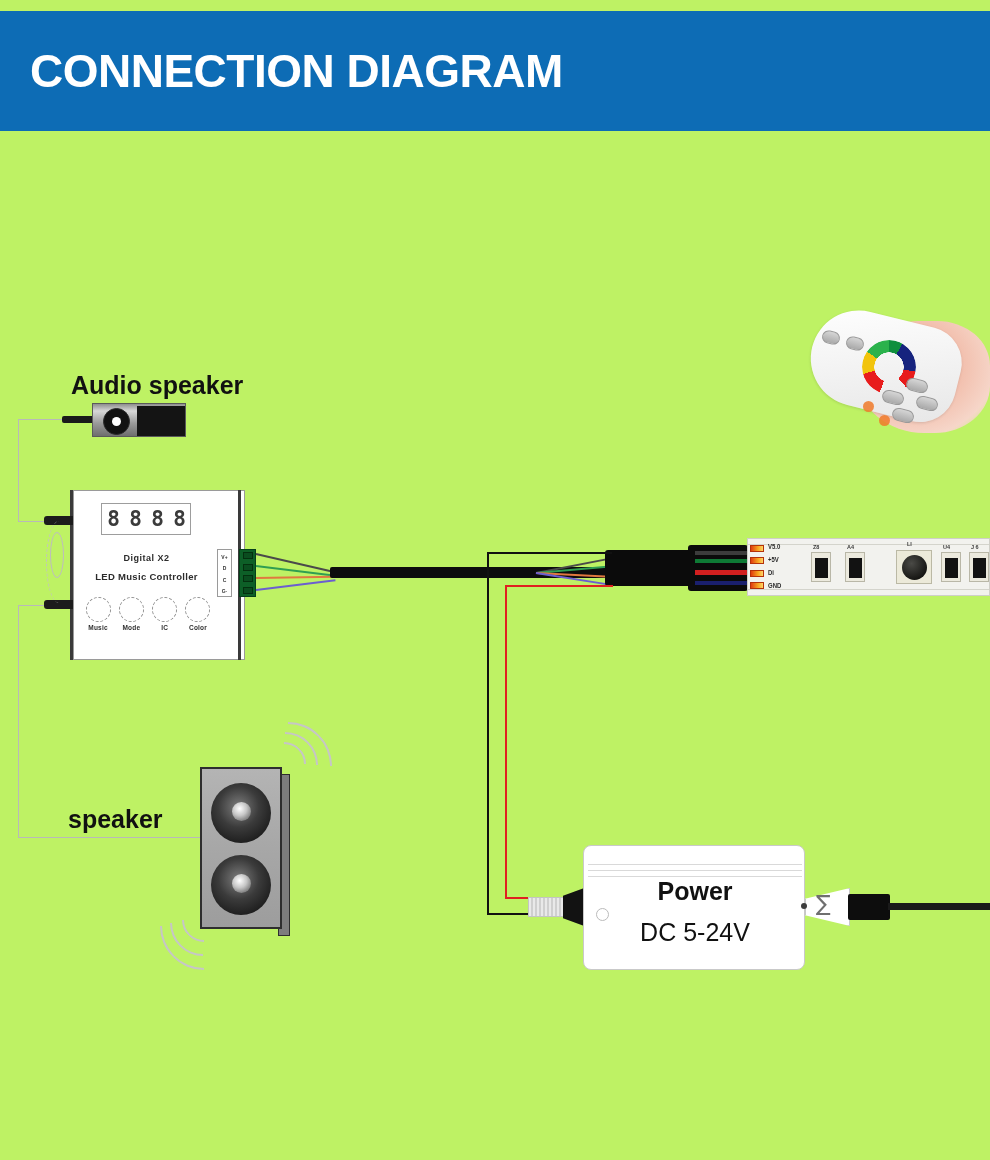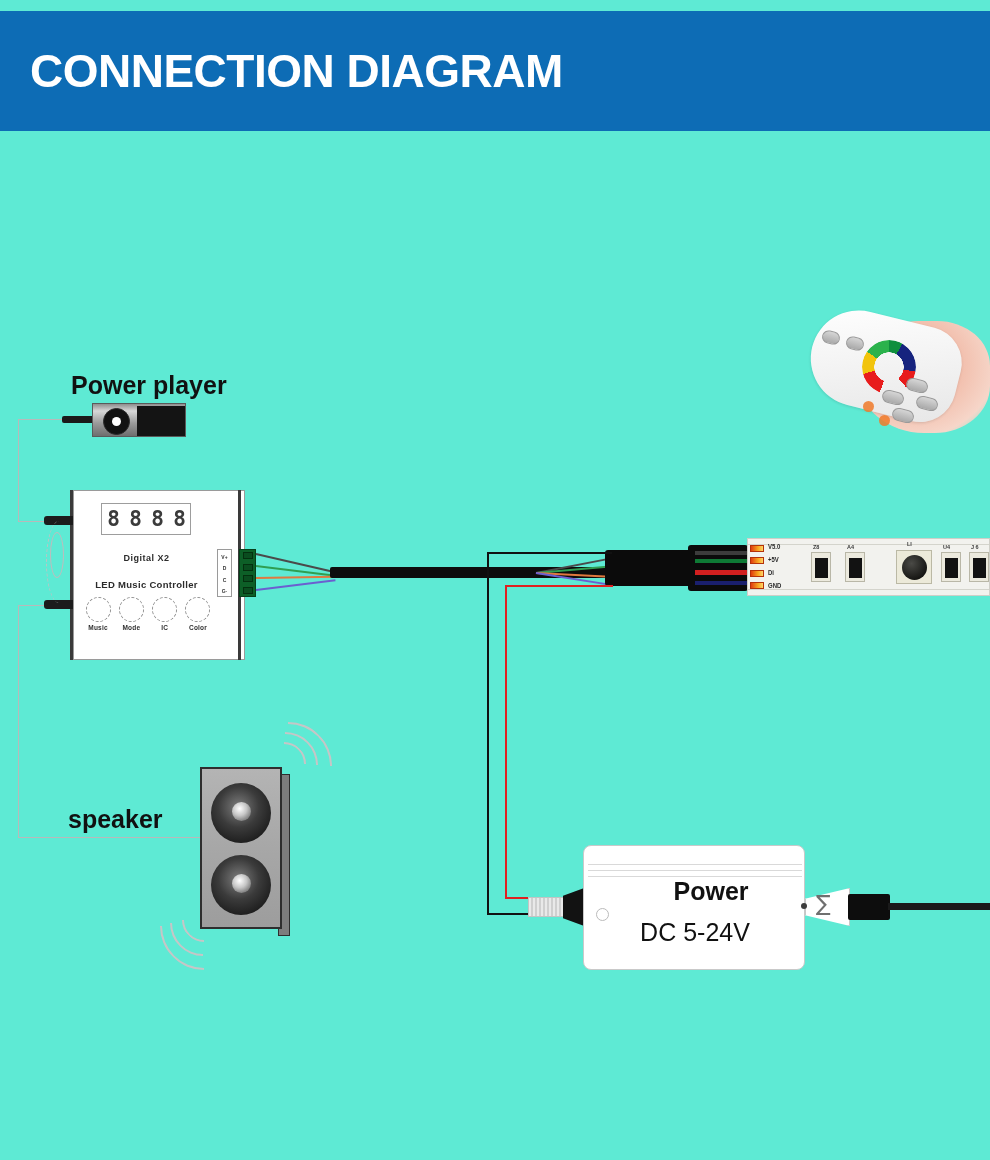--- a/index.html
+++ b/index.html
@@ -7,21 +7,21 @@
     padding: 0;
     background: #ffffff;
   }
   body {
     font-family: "Liberation Sans", sans-serif;
   }
   #page {
     position: relative;
     width: 990px;
     height: 1160px;
-    background: #5eead4;
+    background: #bef264;
     overflow: hidden;
   }
 
   
   .banner {
     position: absolute;
     left: 0;
     top: 11px;
     width: 990px;
     height: 120px;
@@ -148,21 +148,20 @@
   }
   .ctrl-model {
     position: absolute;
     left: 0; top: 80px;
     width: 145px;
     text-align: center;
     font-size: 9.5px;
     font-weight: bold;
     color: #2c2c2c;
     letter-spacing: 0.3px;
-    margin-top: 8px;
   }
   .btn-row {
     position: absolute;
     left: 10px; top: 106px;
     width: 128px;
     display: flex;
     justify-content: space-between;
   }
   .ctrl-btn-wrap { width: 28px; text-align: center; }
   .ctrl-btn {
@@ -363,21 +362,21 @@
   }
   .psu-ridge {
     position: absolute;
     left: 4px;
     width: 214px;
     height: 1px;
     background: #d9d9d9;
   }
   .psu-title {
     position: absolute;
-    left: 16px; top: 31px;
+    left: 0; top: 31px;
     width: 222px;
     text-align: center;
     font-size: 25px;
     font-weight: bold;
     color: #111111;
   }
   .psu-sub {
     position: absolute;
     left: 0; top: 72px;
     width: 222px;
@@ -560,21 +559,21 @@
   </div>
 
   <div class="thinwire" style="left:18px; top:419px; width:46px; height:1px; background:#b9b9b9;"></div>
   <div class="thinwire" style="left:18px; top:419px; width:1px; height:103px; background:#b9b9b9;"></div>
   <div class="thinwire" style="left:18px; top:521px; width:30px; height:1px; background:#b9b9b9;"></div>
 
   <div class="thinwire" style="left:18px; top:605px; width:32px; height:1px; background:#b9b9b9;"></div>
   <div class="thinwire" style="left:18px; top:605px; width:1px; height:233px; background:#b9b9b9;"></div>
   <div class="thinwire" style="left:18px; top:837px; width:190px; height:1px; background:#b9b9b9;"></div>
 
-  <div class="lbl lbl-audio">Power player</div>
+  <div class="lbl lbl-audio">Audio speaker</div>
   <div class="audio-plug"></div>
   <div class="audio-player">
     <div class="audio-knob"></div>
     <div class="audio-block"></div>
   </div>
 
   <div class="ctrl-left-edge"></div>
   <div class="jack jack-top"></div>
   <div class="jack jack-bottom"></div>
   <div class="jack-oval"></div>

